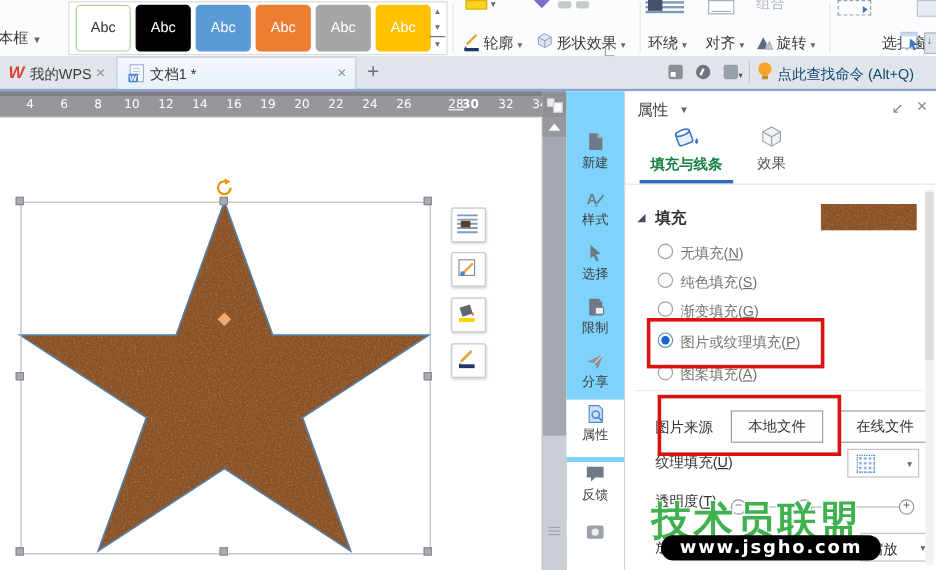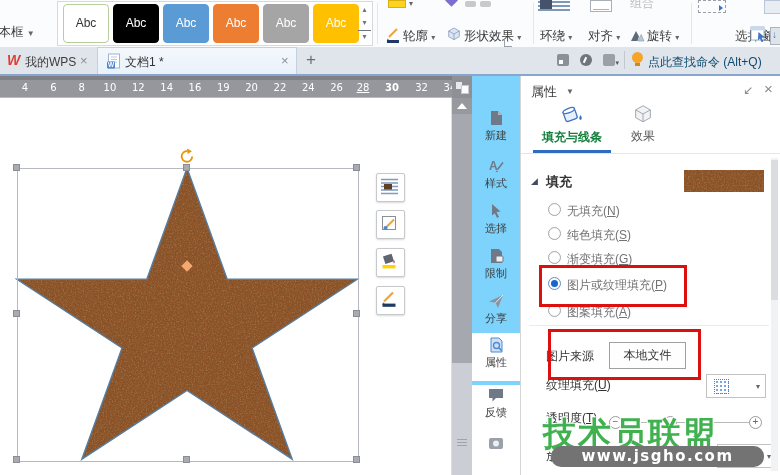--- a/index.html
+++ b/index.html
@@ -66,21 +66,21 @@
   .flab{position:absolute;left:46px;top:1px;font-size:12px;color:#737373;white-space:nowrap}
   .redbox{border:3px solid #dd1010;z-index:30}
   .pbtn{background:#fefefe;border:1px solid #a0a0a0;text-align:center;line-height:25px;font-size:12px;color:#333;box-sizing:border-box}
   .plabel{font-size:12px;color:#333;white-space:nowrap}
   .dd{background:#fff;border:1px solid #c2c2c2;box-sizing:border-box}
   .dd .caret{position:absolute;right:5px;top:7px}
   .circle-ctl{width:13px;height:13px;border-radius:50%;border:1px solid #9a9a9a;background:#fff;box-sizing:border-box;
               text-align:center;line-height:10px;font-size:10px;color:#666}
   #wm-title{left:22px;top:336px;font-size:33px;font-weight:bold;letter-spacing:2px;color:#3fb14f;z-index:50;white-space:nowrap;
             text-shadow:-1px -1px 0 #fff,1px -1px 0 #fff,-1px 1px 0 #fff,1px 1px 0 #fff,0 2px 0 #fff}
-  #wm-pill{left:30px;top:370px;width:213px;height:21px;background:#737373;border-radius:10px;z-index:51;
+  #wm-pill{left:30px;top:370px;width:183px;height:21px;background:#000000;border-radius:10px;z-index:51;
            color:#fff;font-weight:bold;font-size:15px;letter-spacing:1.5px;text-align:center;line-height:21px;
            font-family:"DejaVu Sans",sans-serif}
   .dotsq{width:15px;height:15px;border:1px dotted #4a7fd0;box-sizing:border-box;
          background-image:radial-gradient(#7aa6e0 1px,transparent 1.2px);background-size:4px 4px}
 </style>
 </head>
 <body>
 
 <svg width="0" height="0" style="position:absolute">
   <defs>
@@ -240,21 +240,21 @@
     <span class="rnum" style="left: 71.66px;">8</span>
     <span class="rnum" style="left: 99.99px;">10</span>
     <span class="rnum" style="left: 128.32px;">12</span>
     <span class="rnum" style="left: 156.65px;">14</span>
     <span class="rnum" style="left: 184.98px;">16</span>
     <span class="rnum" style="left: 213.31px;">19</span>
     <span class="rnum" style="left: 241.64px;">20</span>
     <span class="rnum" style="left: 269.97px;">22</span>
     <span class="rnum" style="left: 298.3px;">24</span>
     <span class="rnum" style="left: 326.63px;">26</span>
-    <span class="rnum" style="left: 353px; text-decoration: underline;">28</span>
+    <span class="rnum" style="left: 370px; text-decoration: underline;">28</span>
     <span class="rnum" style="left: 382px; font-weight: bold;">30</span>
     <span class="rnum" style="left: 411.62px;">32</span>
     <span class="rnum" style="left: 439.95px;">34</span>
   </div>
 
   <div id="page" class="i">
     <svg class="i" style="left:0;top:0" width="452" height="377">
       <use href="#star" fill="#8a4e22"></use>
       <g clip-path="url(#starClip)">
         <rect x="10" y="64" width="354" height="304" filter="url(#fxDark)" opacity="0.85"></rect>
@@ -444,20 +444,21 @@
       <span class="radio"></span>
       <span class="flab"><span>图案填充</span>(<u>A</u>)</span>
     </div>
 
     <div class="i redbox" style="left:18px;top:189px;width:142px;height:36px"></div>
 
     <div class="i" style="left:8px;top:249px;width:240px;height:1px;background:#ececec"></div>
 
     <span class="i plabel" style="left:25px;top:272px">图片来源</span>
     <div class="i pbtn" style="left:88px;top:266px;width:77px;height:27px">本地文件</div>
+    <div class="i pbtn" style="left:178px;top:266px;width:77px;height:27px">在线文件</div>
     <div class="i redbox" style="left:27px;top:253px;width:147px;height:45px"></div>
 
     <span class="i plabel" style="left:25px;top:301px"><span>纹理填充</span>(<u>U</u>)</span>
     <div class="i dd" style="left:185px;top:298px;width:60px;height:24px">
       <span class="dotsq" style="position:absolute;left:7px;top:4px"></span>
       <span class="caret">▾</span>
     </div>
 
     <span class="i plabel" style="left:25px;top:334px"><span>透明度</span>(<u>T</u>)</span>
     <span class="i circle-ctl" style="left:88px;top:340px">−</span>

